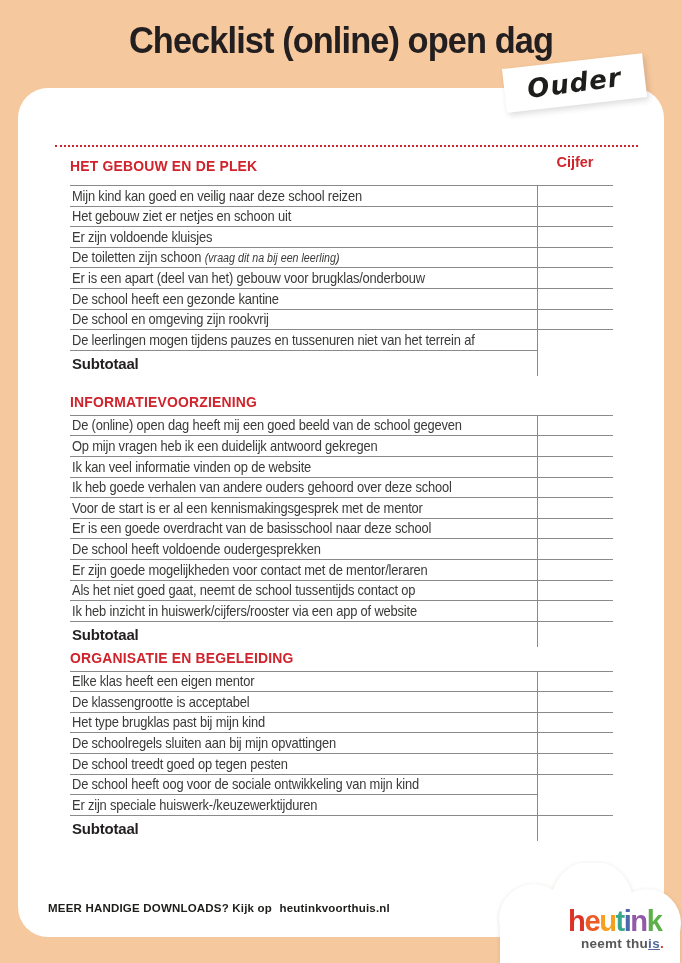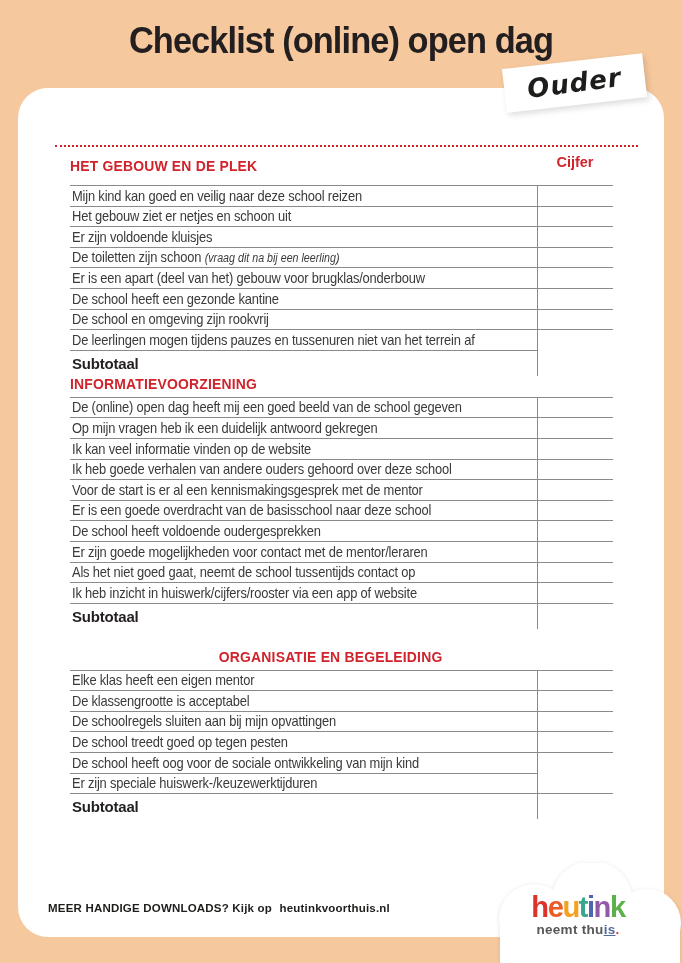--- a/index.html
+++ b/index.html
@@ -39,22 +39,22 @@
   .intro-label{
     font-weight:bold; font-size:15.5px; color:var(--ink); white-space:nowrap;
     letter-spacing:-0.2px;
   }
   .intro-dots{
     flex:1; margin-left:7px; height:15px; align-self:flex-end;
     border-bottom:2px dotted var(--accent);
   }
   .section{ margin-left:52px; width:543px; position:relative; }
   .sec-1{ margin-top:11px; }
-  .sec-2{ }
-  .sec-3{ margin-top:20px;text-align:center; }
+  .sec-2{ margin-top:18px; }
+  .sec-3{ margin-top:3px; }
   .section-head{ position:relative; }
   .sec-1 .section-head{ height:27px; }
   .sec-2 .section-head,.sec-3 .section-head{ height:21px; }
   .section-title{
     color:var(--accent); font-weight:bold; font-size:14.5px; letter-spacing:0.2px;
     transform:scaleX(0.96); transform-origin:0 50%; white-space:nowrap;
   }
   .cijfer-label{
     position:absolute; right:0; top:-4px; width:76px; text-align:center;
     color:var(--accent); font-weight:bold; font-size:14.5px;
@@ -82,21 +82,21 @@
   .subtotal-score{ width:76px; border-left:1px solid var(--line); }
   .downloads{
     position:absolute; left:30px; top:814px; font-weight:bold; font-size:11.5px;
     color:#1d1d1b; letter-spacing:0.2px; white-space:nowrap;
   }
   .cloud{
     position:absolute; left:492px; top:863px; width:190px; height:100px; z-index:4;
     filter:drop-shadow(0 1px 2px rgba(120,90,60,0.18));
   }
   .cloud svg{ position:absolute; left:0; top:0; }
-  .logo-text{ position:absolute; left:0; top:29px; width:172px; text-align:center; }
+  .logo-text{ position:absolute; left:0; top:43px; width:172px; text-align:right; }
   .logo-word{
     font-weight:bold; font-size:30px; letter-spacing:-1.5px; line-height:30px;
     transform:scaleX(0.97); transform-origin:50% 50%;
   }
   .logo-tag{ font-size:13.5px; font-weight:bold; margin-top:0; letter-spacing:0.3px; }
 </style>
 </head>
 <body>
 
 <div class="page">
@@ -252,20 +252,26 @@
           <div class="rows">
             <div class="row">
               <div class="row-label">
                 <span class="row-text"><span>Elke klas heeft een eigen mentor</span></span>
               </div>
               <div class="row-score"></div>
             </div>
             <div class="row">
               <div class="row-label">
                 <span class="row-text"><span>De klassengrootte is acceptabel</span></span>
+              </div>
+              <div class="row-score"></div>
+            </div>
+            <div class="row">
+              <div class="row-label">
+                <span class="row-text"><span>Het type brugklas past bij mijn kind</span></span>
               </div>
               <div class="row-score"></div>
             </div>
             <div class="row">
               <div class="row-label">
                 <span class="row-text"><span>De schoolregels sluiten aan bij mijn opvattingen</span></span>
               </div>
               <div class="row-score"></div>
             </div>
             <div class="row">

